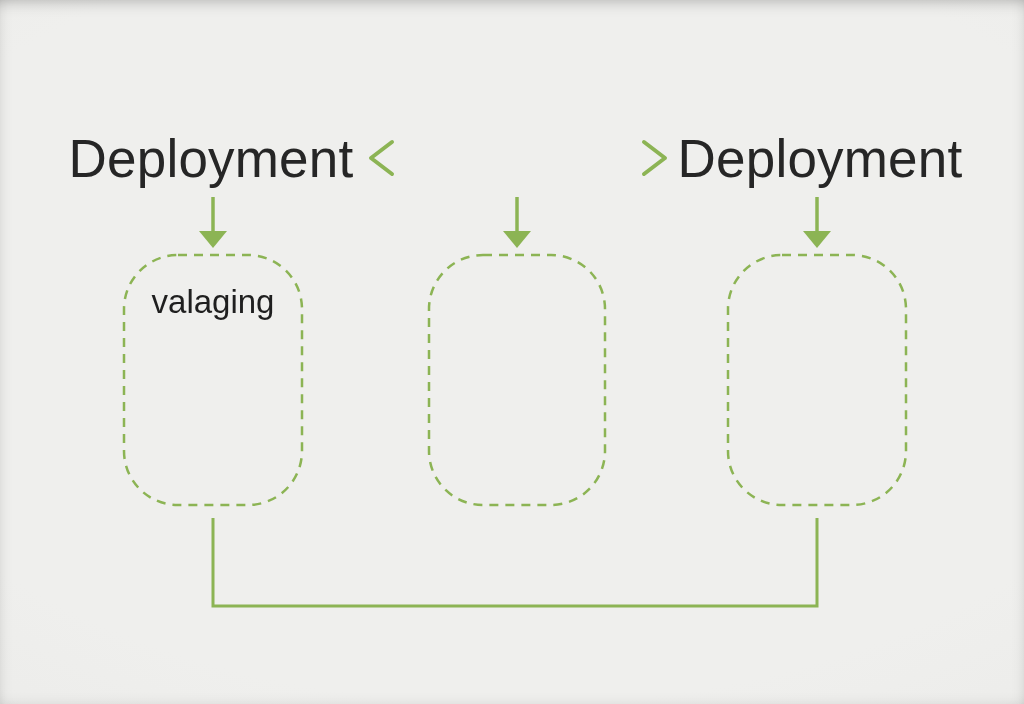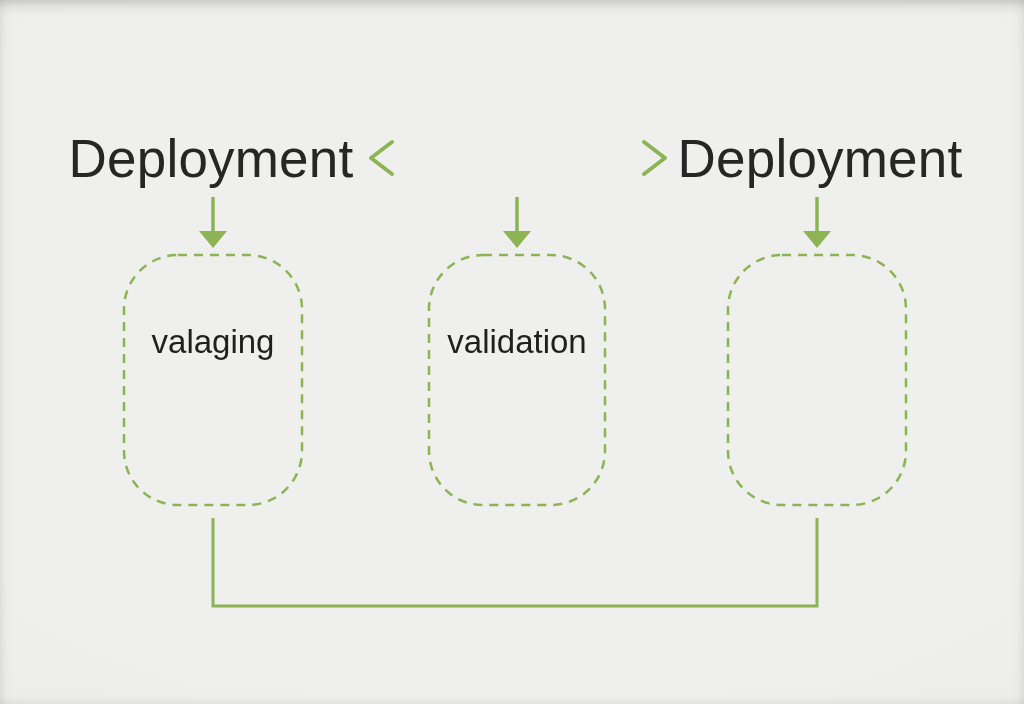--- a/index.html
+++ b/index.html
@@ -55,21 +55,20 @@
   .box-label{
     position:absolute;
     top:280px;
     height:44px;
     line-height:44px;
     transform:translateX(-50%);
     font-size:33px;
     font-weight:400;
     color:#1f1f1f;
     white-space:nowrap;
-    margin-top:40px;
   }
 </style>
 </head>
 <body>
 
 <div class="stage">
 
   <svg class="layer" viewBox="0 0 1024 704" aria-hidden="true">
 
     <polyline class="green-stroke" points="392,142 371,158 392,174" stroke-width="4" stroke-linecap="round" stroke-linejoin="round"></polyline>
@@ -92,15 +91,14 @@
     <rect class="green-stroke" x="429" y="255" width="176" height="250" rx="54" stroke-width="2.5" stroke-dasharray="9 7"></rect>
     <rect class="green-stroke" x="728" y="255" width="178" height="250" rx="54" stroke-width="2.5" stroke-dasharray="9 7"></rect>
 
     <path class="green-stroke" d="M 213 518 L 213 606 L 817 606 L 817 518" stroke-width="3" stroke-linejoin="miter"></path>
   </svg>
 
   <div class="stage-title" style="left:211px">Deployment</div>
   <div class="stage-title" style="left:820px">Deployment</div>
 
   <div class="box-label" style="left:213px">valaging</div>
-  <div class="box-label" style="left:517px">validation</div>
 
 </div>
 
 </body></html>

